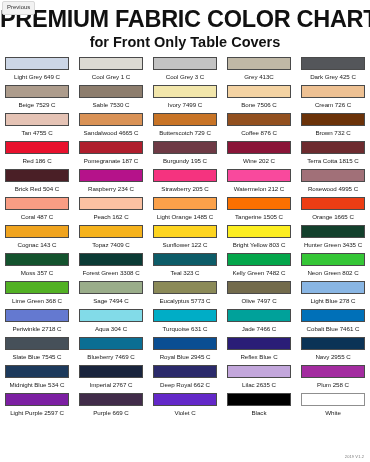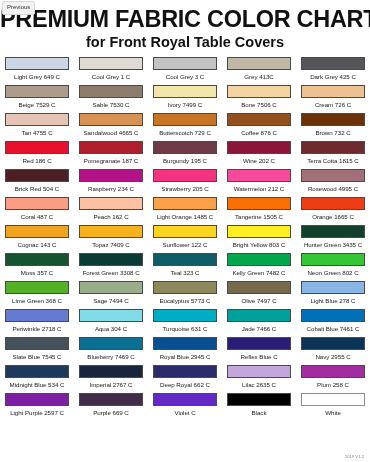--- a/index.html
+++ b/index.html
@@ -110,21 +110,21 @@
 </style>
 </head>
 <body>
 
 <div id="page">
 
   <div id="prev-btn">Previous</div>
 
   <div id="title-block">
     <div id="main-title">PREMIUM FABRIC COLOR CHART</div>
-    <div id="sub-title">for Front Royal Table Covers</div>
+    <div id="sub-title">for Front Only Table Covers</div>
   </div>
 
   <div id="grid">
       <div class="swatch-row">
         <div class="cell">
           <div class="chip" style="background: rgb(204, 214, 230);"></div>
           <div class="cap">Light Grey 649 C</div>
         </div>
         <div class="cell">
           <div class="chip" style="background: rgb(220, 218, 211);"></div>

